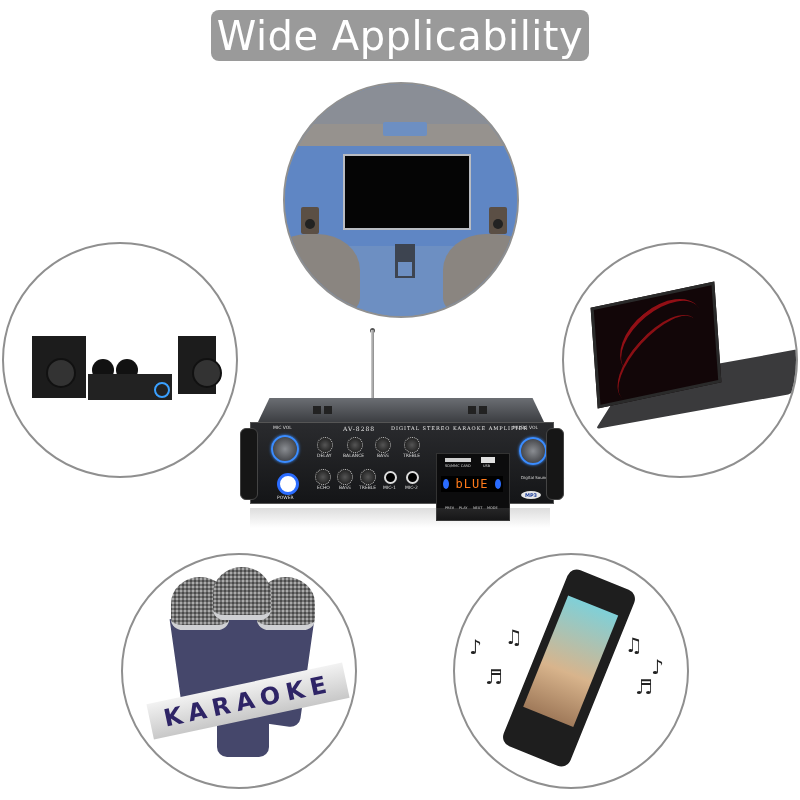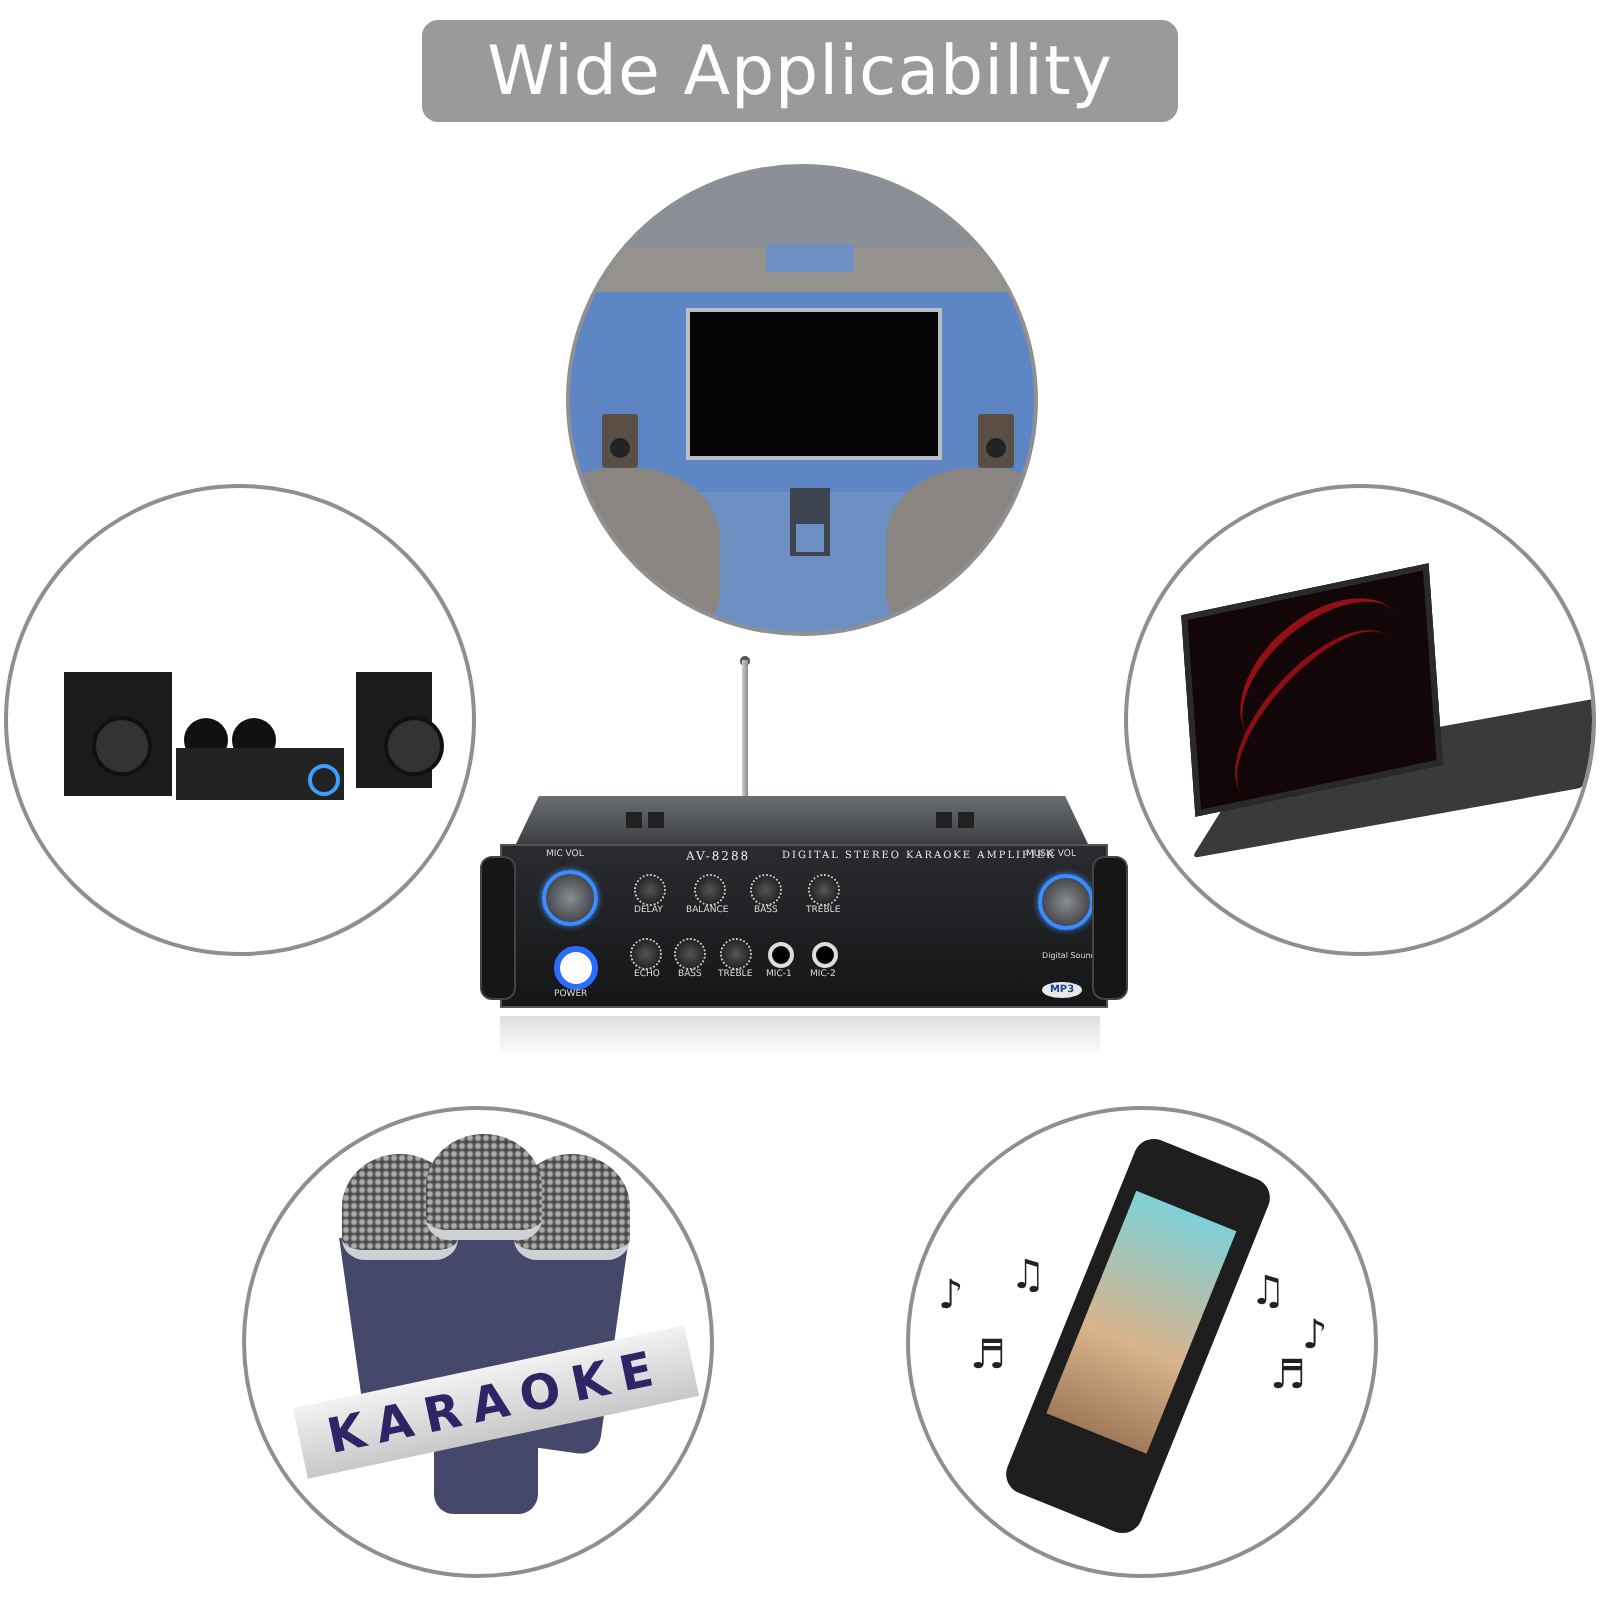--- a/index.html
+++ b/index.html
@@ -1,18 +1,18 @@
 <!DOCTYPE html>
 <html><head>
 <meta charset="utf-8">
 <style>
   html, body { margin:0; padding:0; }
   body { width:800px; height:800px; background:#ffffff; position:relative; overflow:hidden; font-family:"DejaVu Sans", sans-serif; }
   .title-pill { position:absolute; left:211px; top:10px; width:378px; height:51px; background:#9a9a9a; border-radius:8px; display:flex; align-items:center; justify-content:center; }
-  .title-pill span { color:#ffffff; font-size:34px; font-family:"DejaVu Sans", sans-serif; letter-spacing:0.5px; }
+  .title-pill span { color:#ffffff; font-size:40px; font-family:"DejaVu Sans", sans-serif; letter-spacing:0.5px; }
   .circle { position:absolute; border-radius:50%; border:2px solid #8f8f8f; background:#ffffff; overflow:hidden; box-sizing:border-box; }
   .c-top { left:283px; top:82px; width:236px; height:236px; border-color:#909090; background:#6d8fc2; }
   .c-left { left:2px; top:242px; width:236px; height:236px; }
   .c-right { left:562px; top:242px; width:236px; height:236px; }
   .c-bl { left:121px; top:553px; width:236px; height:236px; }
   .c-br { left:453px; top:553px; width:236px; height:236px; }
 
   
   .ht-ceiling { position:absolute; left:0; top:0; width:100%; height:40px; background:#8a8e96; }
   .ht-bar { position:absolute; left:0; top:40px; width:100%; height:22px; background:#96928e; }
@@ -164,19 +164,32 @@
     <span class="lbl" style="left:66px;top:62px">ECHO</span>
     <div class="knob" style="left:86px;top:46px"></div>
     <span class="lbl" style="left:88px;top:62px">BASS</span>
     <div class="knob" style="left:109px;top:46px"></div>
     <span class="lbl" style="left:108px;top:62px">TREBLE</span>
     <div class="jack" style="left:133px;top:48px"></div>
     <span class="lbl" style="left:132px;top:62px">MIC-1</span>
     <div class="jack" style="left:155px;top:48px"></div>
     <span class="lbl" style="left:154px;top:62px">MIC-2</span>
 
+    <div class="panel">
+      <div style="position:absolute;left:8px;top:4px;width:26px;height:4px;background:#cfcfcf"></div>
+      <span class="lbl" style="left:8px;top:10px;font-size:3.5px">SD/MMC CARD</span>
+      <div style="position:absolute;left:44px;top:3px;width:14px;height:6px;background:#e0e0e0"></div>
+      <span class="lbl" style="left:46px;top:10px;font-size:3.5px">USB</span>
+      <div class="display">
+        <span>bLUE</span>
+      </div>
+      <span class="lbl" style="left:8px;top:52px;font-size:3.5px">PREV</span>
+      <span class="lbl" style="left:22px;top:52px;font-size:3.5px">PLAY</span>
+      <span class="lbl" style="left:36px;top:52px;font-size:3.5px">NEXT</span>
+      <span class="lbl" style="left:50px;top:52px;font-size:3.5px">MODE</span>
+    </div>
     <span class="lbl" style="left:270px;top:52px;font-size:4px">Digital Sound Cinema</span>
     <div class="mp3" style="left:270px;top:68px">MP3</div>
   </div>
   <div class="handle" style="left:0"></div>
   <div class="handle" style="left:306px"></div>
 </div>
 <div class="reflection"></div>
 
 </body></html>

